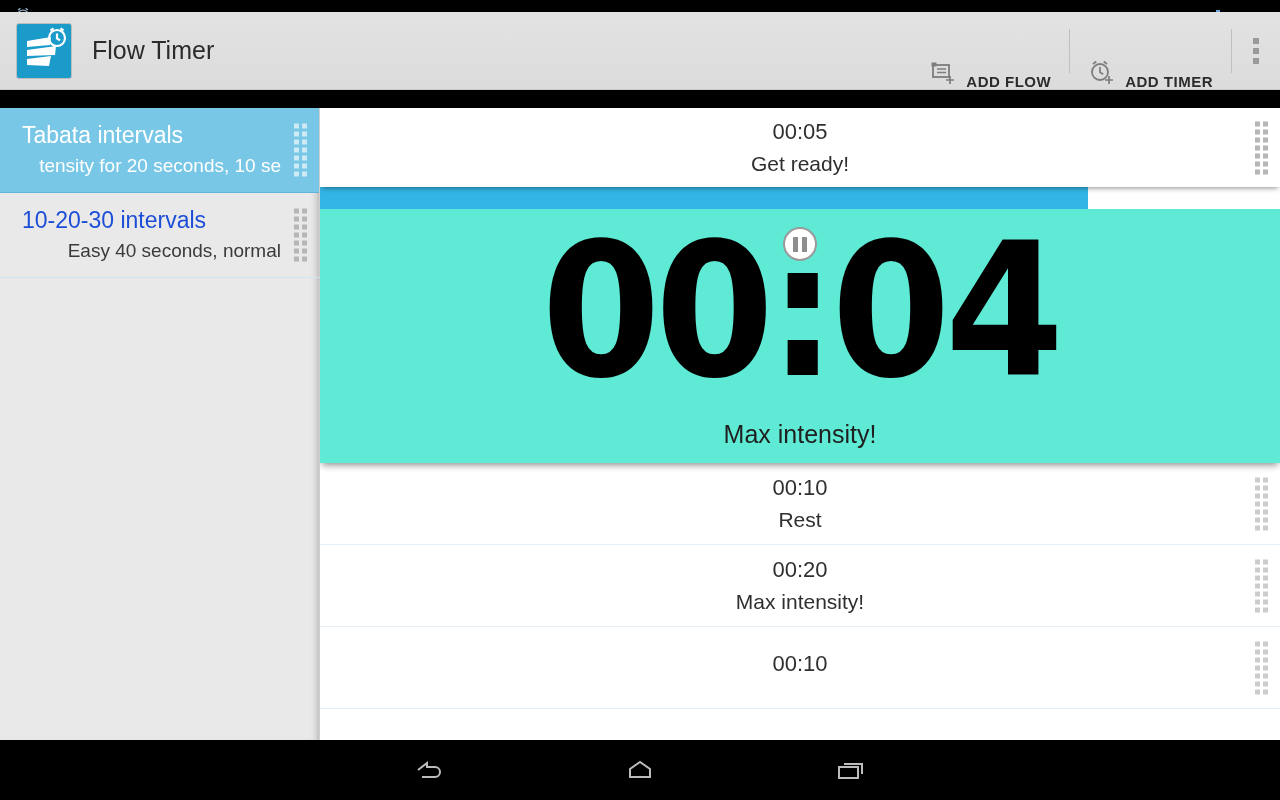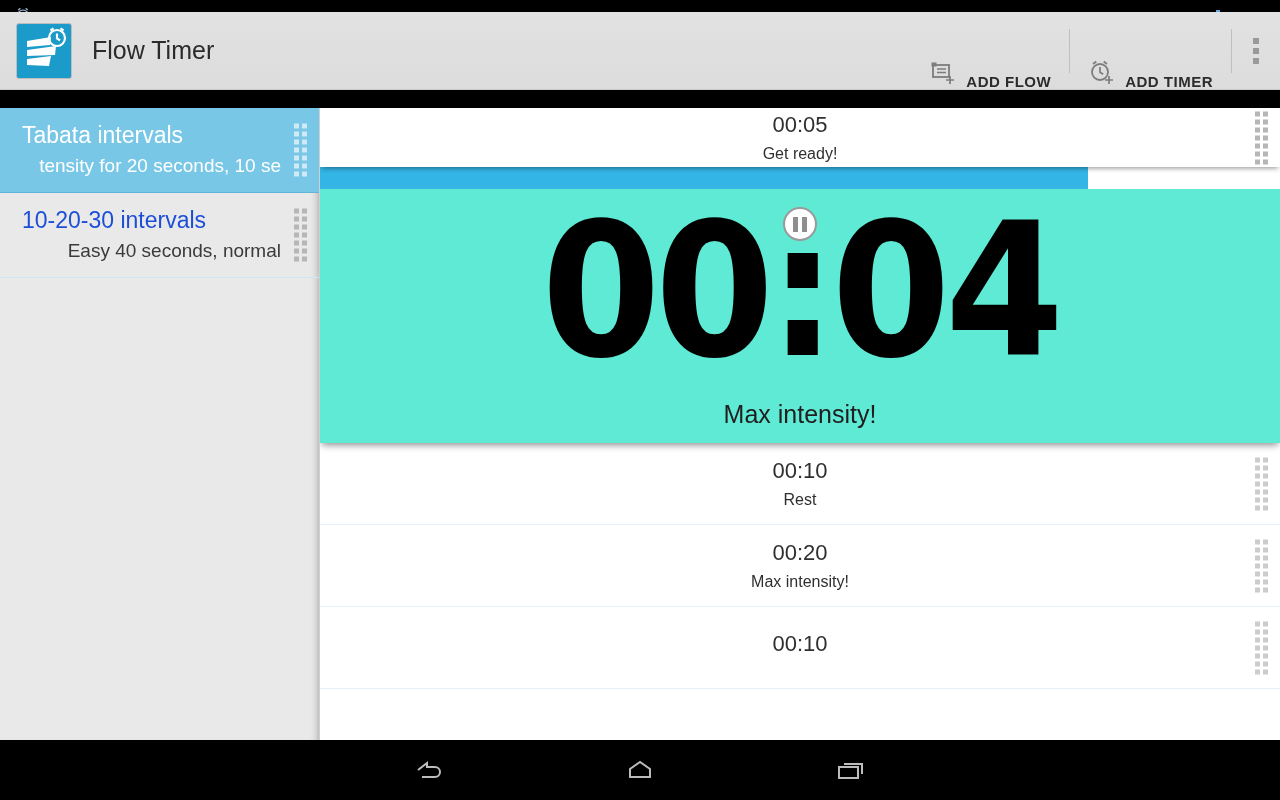--- a/index.html
+++ b/index.html
@@ -92,27 +92,27 @@
   .handle i{ width:5px; height:5px; background:#b6b6b6; display:block; }
   .flowrow.sel .handle i{ background:#cfe9f5; }
 
   
   .main{
     position:absolute; left:320px; top:108px; width:960px; height:632px;
     background:#ffffff; overflow:hidden;
   }
 
   .prevcard{
-    position:relative; height:59px; background:#fff;
+    position:relative; height:79px; background:#fff;
     display:flex; flex-direction:column; align-items:center; justify-content:center;
     box-shadow:0 3px 5px -2px rgba(0,0,0,.45);
     z-index:3;
   }
   .t-time{ font-size:22px; color:#2f2f2f; }
-  .t-label{ font-size:16px; color:#2f2f2f; margin-top:7px; }
+  .t-label{ font-size:21px; color:#2f2f2f; margin-top:7px; }
 
   .activecard{
     position:relative; z-index:2; background:#5eead4;
     box-shadow:0 4px 7px -2px rgba(0,0,0,.45);
     padding-bottom:14px;
   }
   .progress-track{
     height:22px; width:100%; background:#ffffff;
   }
   .progress-fill{

